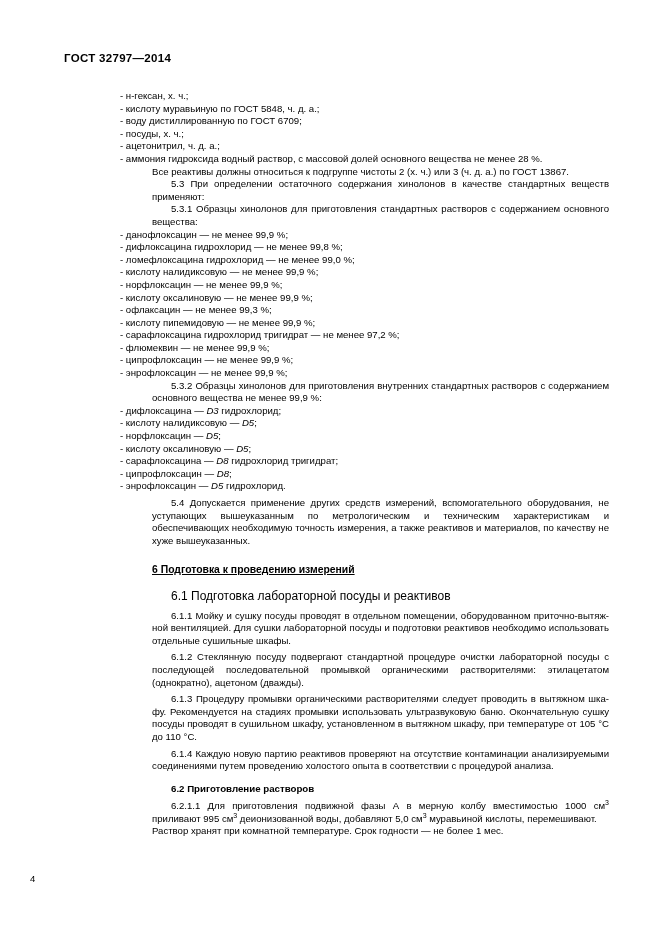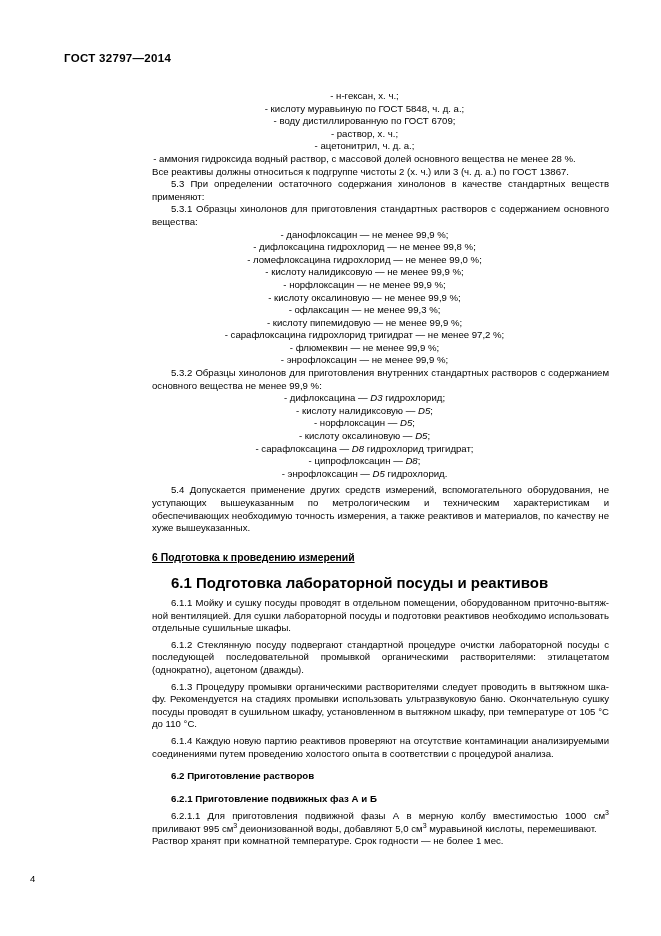--- a/index.html
+++ b/index.html
@@ -35,38 +35,38 @@
   p {
     margin: 0;
     font-size: 9.6px;
     line-height: 12.6px;
     text-align: justify;
     padding-left: 48px;
   }
   p.dash {
     text-indent: 0;
     padding-left: 16px;
-    text-align: center;
+    text-align: left;
   }
   p.ind {
     text-indent: 19px;
   }
   p.noind {
     text-indent: 0;
   }
   .h-sec {
     font-size: 10.4px;
     font-weight: bold;
     margin: 17px 0 11px 0;
     text-indent: 0;
     text-decoration: underline;
   }
   .h-sub {
-    font-size: 15px;
-    font-weight: bold;
+    font-size: 12px;
+    font-weight: normal;
     margin: 13px 0 7px 0;
     text-indent: 19px;
   }
   .h-sub2 {
     font-size: 9.7px;
     font-weight: bold;
     margin: 10px 0 5px 0;
     text-indent: 19px;
   }
   .gap-s { margin-top: 4px; }
@@ -84,37 +84,38 @@
 
 <div class="page">
 
   <div class="doc-header">ГОСТ 32797—2014</div>
 
   <div class="body-col">
 
     <p class="dash">-  н-гексан, х. ч.;</p>
     <p class="dash">-  кислоту муравьиную по ГОСТ 5848, ч. д. а.;</p>
     <p class="dash">-  воду дистиллированную по ГОСТ 6709;</p>
-    <p class="dash">-  раствор, х. ч.;</p>
+    <p class="dash">-  посуды, х. ч.;</p>
     <p class="dash">-  ацетонитрил, ч. д. а.;</p>
     <p class="dash">-  аммония гидроксида водный раствор, с массовой долей основного вещества не менее 28 %.</p>
     <p class="noind">Все реактивы должны относиться к подгруппе чистоты 2 (х. ч.) или 3 (ч. д. а.) по ГОСТ 13867.</p>
     <p class="ind">5.3  При определении остаточного содержания хинолонов в качестве стандартных веществ приме­няют:</p>
     <p class="ind">5.3.1  Образцы хинолонов для приготовления стандартных растворов с содержанием основного вещества:</p>
 
     <p class="dash">-  данофлоксацин — не менее 99,9 %;</p>
     <p class="dash">-  дифлоксацина гидрохлорид  — не менее 99,8 %;</p>
     <p class="dash">-  ломефлоксацина гидрохлорид — не менее 99,0 %;</p>
     <p class="dash">-  кислоту налидиксовую — не менее 99,9 %;</p>
     <p class="dash">-  норфлоксацин — не менее 99,9 %;</p>
     <p class="dash">-  кислоту оксалиновую — не менее 99,9 %;</p>
     <p class="dash">-  офлаксацин — не менее 99,3 %;</p>
     <p class="dash">-  кислоту пипемидовую — не менее 99,9 %;</p>
     <p class="dash">-  сарафлоксацина гидрохлорид тригидрат — не менее 97,2 %;</p>
     <p class="dash">-  флюмеквин — не менее 99,9 %;</p>
+    <p class="dash">-  ципрофлоксацин — не менее 99,9 %;</p>
     <p class="dash">-  энрофлоксацин — не менее 99,9 %;</p>
 
     <p class="ind">5.3.2  Образцы хинолонов для приготовления внутренних стандартных растворов с содержанием основного вещества не менее 99,9 %:</p>
 
     <p class="dash"><span>-  дифлоксацина — </span><em class="it">D3</em><span> гидрохлорид;</span></p>
     <p class="dash"><span>-  кислоту налидиксовую — </span><em class="it">D5</em><span>;</span></p>
     <p class="dash"><span>-  норфлоксацин — </span><em class="it">D5</em><span>;</span></p>
     <p class="dash"><span>-  кислоту оксалиновую — </span><em class="it">D5</em><span>;</span></p>
     <p class="dash"><span>-  сарафлоксацина — </span><em class="it">D8</em><span> гидрохлорид тригидрат;</span></p>
     <p class="dash"><span>-  ципрофлоксацин — </span><em class="it">D8</em><span>;</span></p>
@@ -124,21 +125,20 @@
 
     <p class="h-sec">6  Подготовка к проведению измерений</p>
     <p class="h-sub">6.1  Подготовка лабораторной посуды и реактивов</p>
 
     <p class="ind">6.1.1  Мойку и сушку посуды проводят в отдельном помещении, оборудованном приточно-вытяж­ной вентиляцией. Для сушки лабораторной посуды и подготовки реактивов необходимо использовать отдельные сушильные шкафы.</p>
     <p class="ind gap-s">6.1.2  Стеклянную посуду подвергают стандартной процедуре очистки лабораторной посуды с последующей последовательной промывкой органическими растворителями: этилацетатом (однократ­но), ацетоном (дважды).</p>
     <p class="ind gap-s">6.1.3  Процедуру промывки органическими растворителями следует проводить в вытяжном шка­фу. Рекомендуется на стадиях промывки использовать ультразвуковую баню. Окончательную сушку посуды проводят в сушильном шкафу, установленном в вытяжном шкафу, при температуре от 105 °С до 110 °С.</p>
     <p class="ind gap-s">6.1.4  Каждую новую партию реактивов проверяют на отсутствие контаминации анализируемыми соединениями путем проведению холостого опыта в соответствии с процедурой анализа.</p>
 
     <p class="h-sub2">6.2  Приготовление растворов</p>
-    <p class="h-sub2">6.2.1  Приготовление подвижных фаз А и Б</p>
 
     <p class="ind"><span>6.2.1.1  Для приготовления подвижной фазы А в мерную колбу вместимостью 1000 см</span><sup>3</sup><span> приливают 995 см</span><sup>3</sup><span> деионизованной воды, добавляют 5,0 см</span><sup>3</sup><span> муравьиной кислоты, перемешивают.</span></p>
     <p class="noind">Раствор хранят при комнатной температуре. Срок годности — не более 1 мес.</p>
 
   </div>
 
   <div class="pagenum">4</div>
 </div>
 
 </body></html>

